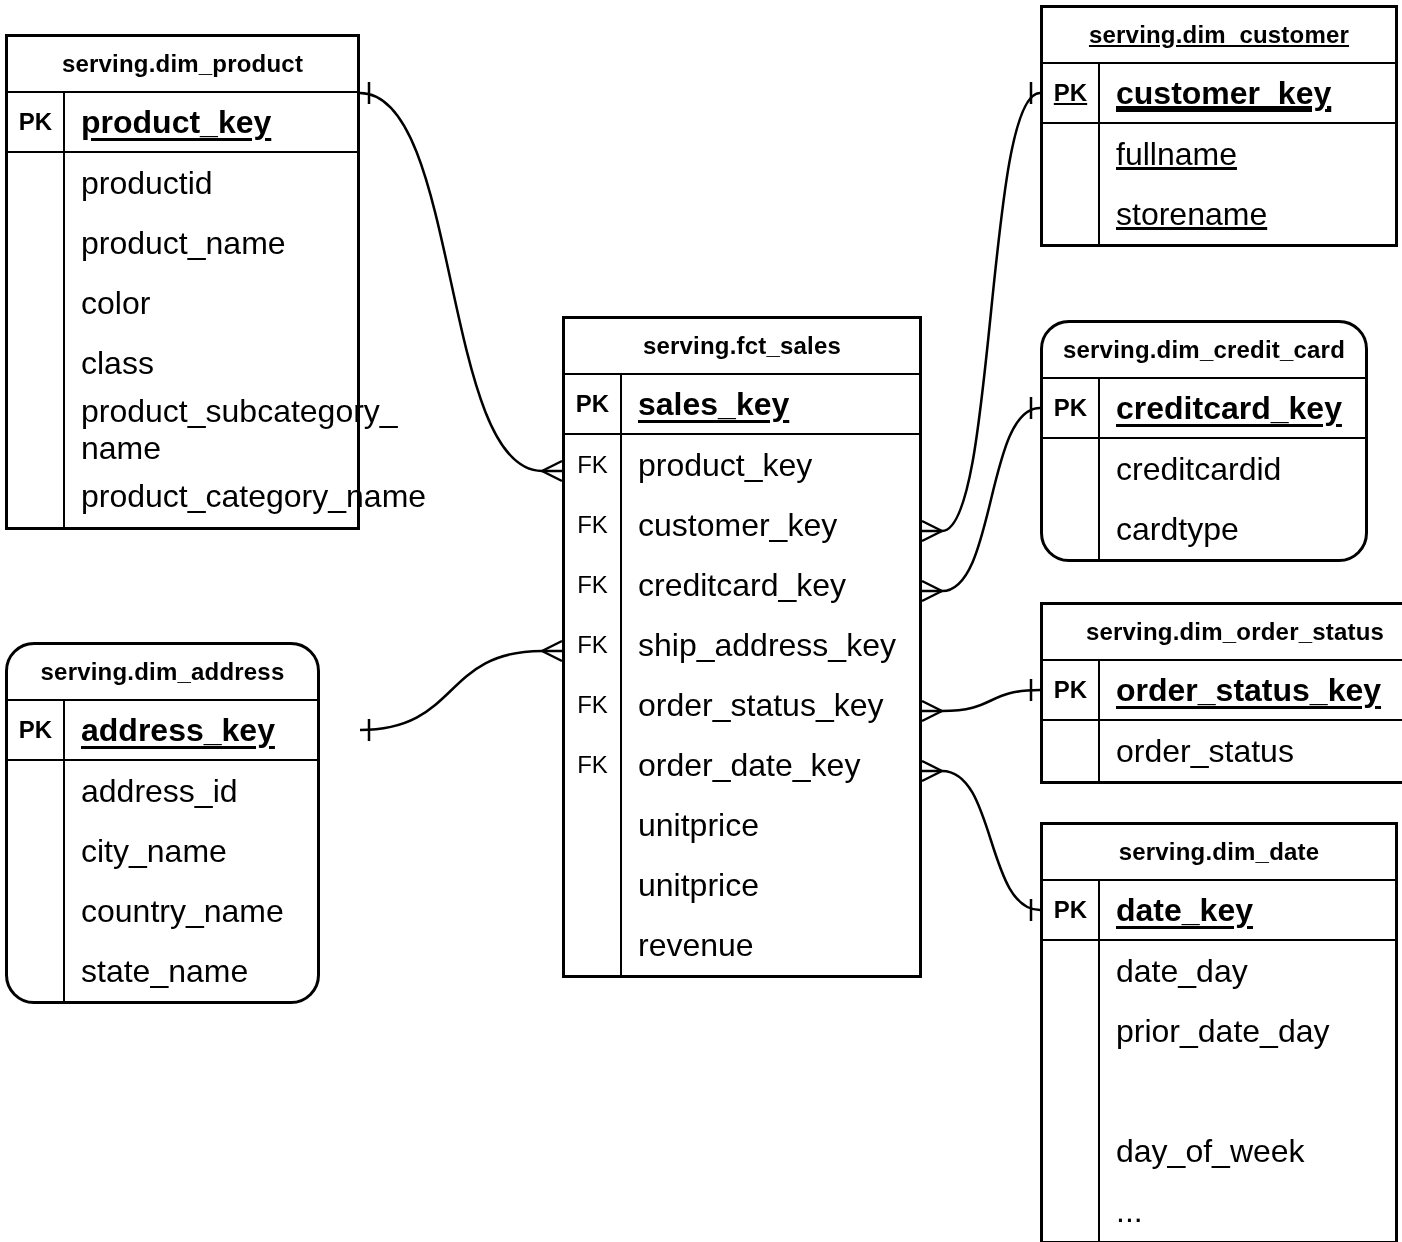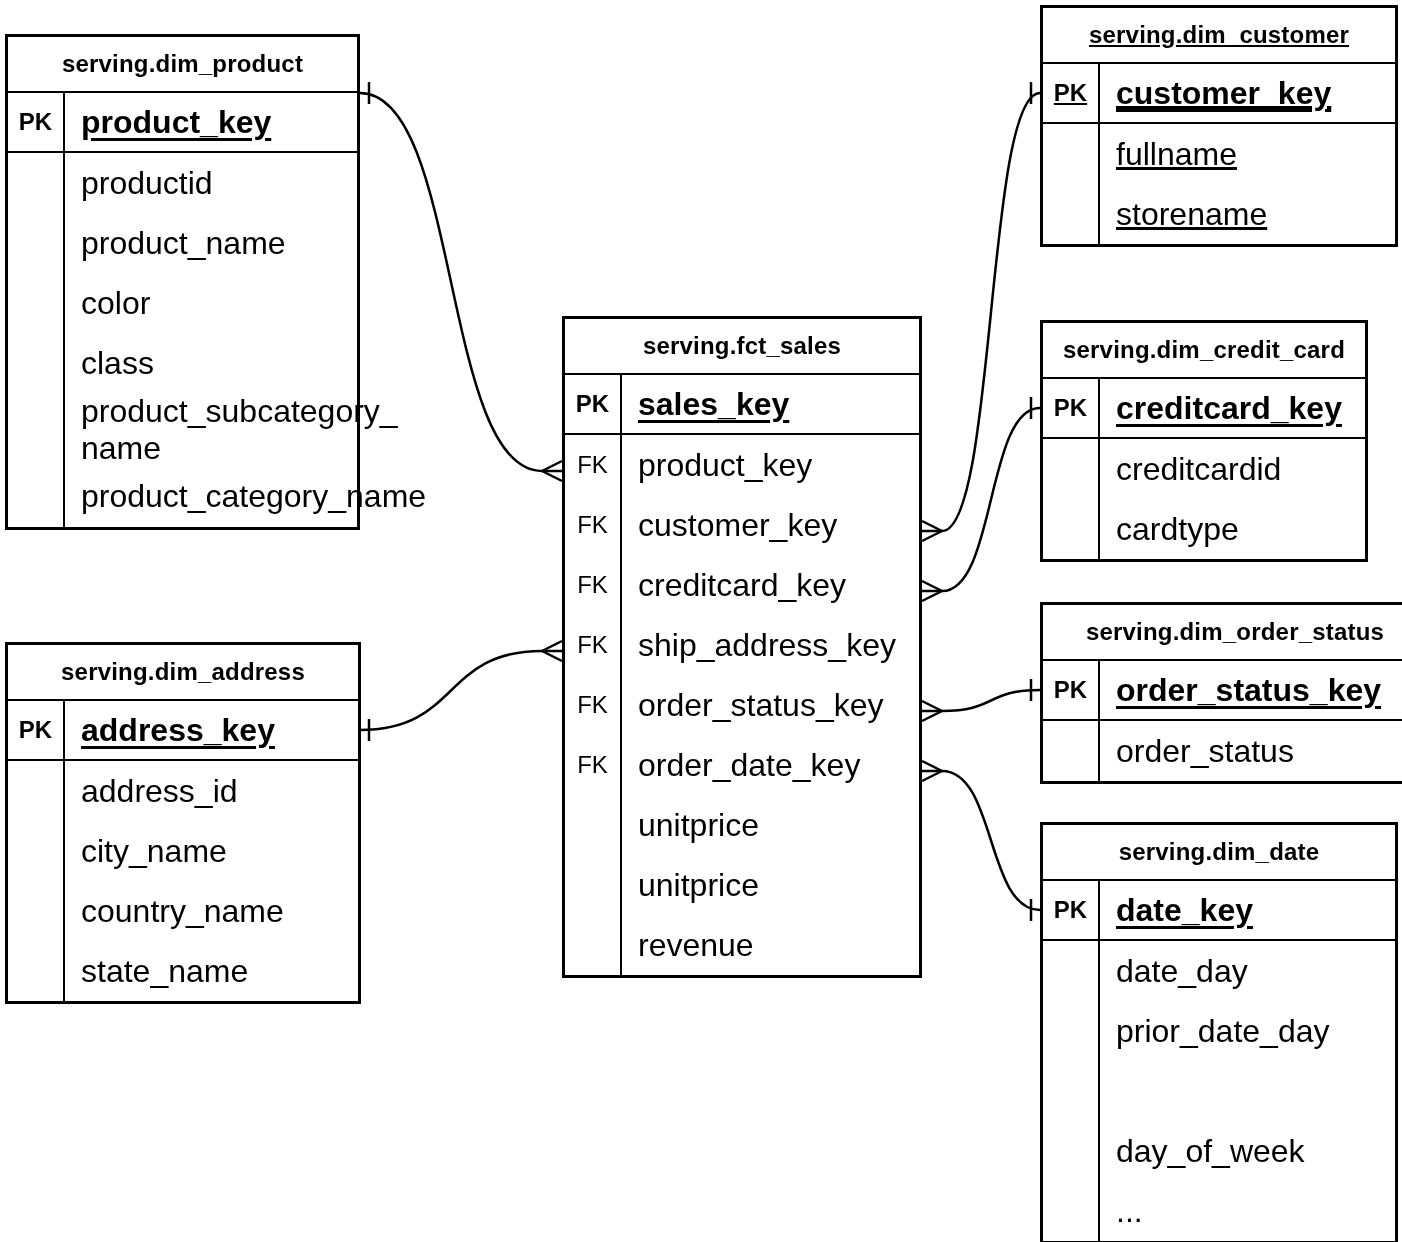--- a/index.html
+++ b/index.html
@@ -209,21 +209,21 @@
         </div>
         <div class="t-row">
           <div class="t-label"></div>
           <div class="t-name">unitprice</div>
         </div>
         <div class="t-row">
           <div class="t-label"></div>
           <div class="t-name">revenue</div>
         </div>
       </div>
-      <div class="table" style="left: 1040px; top: 320px; width: 328px;">
+      <div class="table" style="left: 1040px; top: 320px; width: 328px; border-radius: 29px;">
         <div class="t-title">serving.dim_credit_card</div>
         <div class="t-row pk">
           <div class="t-label">PK</div>
           <div class="t-name">creditcard_key</div>
         </div>
         <div class="t-row">
           <div class="t-label"></div>
           <div class="t-name">creditcardid</div>
         </div>
         <div class="t-row">
@@ -261,21 +261,21 @@
         </div>
         <div class="t-row">
           <div class="t-label"></div>
           <div class="t-name">day_of_week</div>
         </div>
         <div class="t-row">
           <div class="t-label"></div>
           <div class="t-name">...</div>
         </div>
       </div>
-      <div class="table" style="left: 5px; top: 642px; width: 356px;">
+      <div class="table" style="left: 5px; top: 642px; width: 315px; border-radius: 29px;">
         <div class="t-title">serving.dim_address</div>
         <div class="t-row pk">
           <div class="t-label">PK</div>
           <div class="t-name">address_key</div>
         </div>
         <div class="t-row">
           <div class="t-label"></div>
           <div class="t-name">address_id</div>
         </div>
         <div class="t-row">

